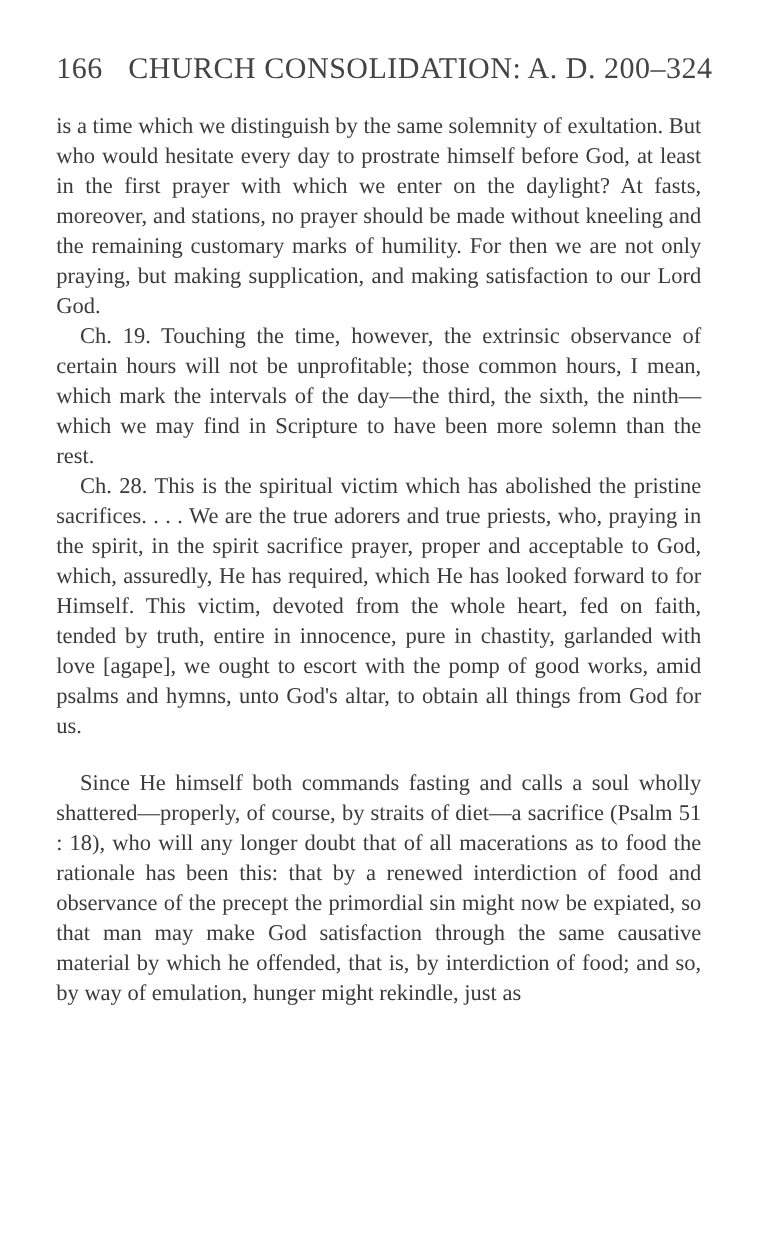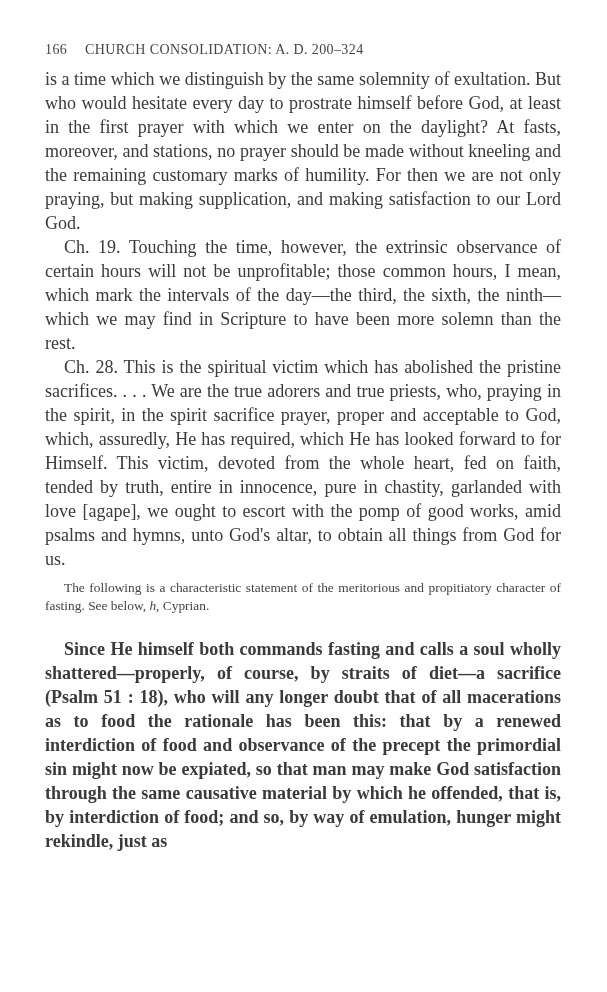--- a/index.html
+++ b/index.html
@@ -4,58 +4,55 @@
 <style>
   html, body { margin: 0; padding: 0; background: #ffffff; }
   body {
     width: 607px; height: 992px; overflow: hidden; position: relative;
     font-family: "Liberation Serif", "DejaVu Serif", serif;
     color: #3a3a3a;
   }
   .page { position: absolute; left: 45px; top: 0; width: 516px; }
   .running-head {
     position: absolute; top: 42px; left: 0; width: 516px;
-    font-size: 14px; letter-spacing: 0.4px; color: #444;
+    font-size: 24px; letter-spacing: 0.4px; color: #444;
     white-space: nowrap;
   }
   .running-head .folio { margin-right: 14px; }
-  .body-text { position: absolute; top: 67px; left: 0; width: 516px; }
+  .body-text { position: absolute; top: 88px; left: 0; width: 516px; }
   p {
     margin: 0; font-size: 18px; line-height: 24px;
     text-align: justify; text-align-last: left;
   }
   p.indent { text-indent: 19px; }
   .heading-b {
     margin-top: 14px; font-size: 18px; line-height: 24px; text-indent: 19px;
   }
   .heading-b i { font-style: italic; }
   .note {
     margin-top: 8px; font-size: 13.4px; line-height: 18px; color: #444;
     text-align: justify; text-align-last: left; text-indent: 19px;
   }
-  .quote { margin-top: 22px; font-weight: bold; }
+  .quote { margin-top: 22px; }
 </style>
 </head>
 <body>
 
 <div class="page">
 
   <div class="running-head">
     <span class="folio">166</span>
     <span>CHURCH CONSOLIDATION: A. D. 200–324</span>
   </div>
 
   <div class="body-text">
     <p>is a time which we distinguish by the same solemnity of exultation. But who would hesitate every day to prostrate himself before God, at least in the first prayer with which we enter on the daylight? At fasts, moreover, and stations, no prayer should be made without kneeling and the remaining customary marks of humility. For then we are not only praying, but making supplication, and making satisfaction to our Lord God.</p>
     <p class="indent">Ch. 19. Touching the time, however, the extrinsic observance of certain hours will not be unprofitable; those common hours, I mean, which mark the intervals of the day—the third, the sixth, the ninth—which we may find in Scripture to have been more solemn than the rest.</p>
     <p class="indent">Ch. 28. This is the spiritual victim which has abolished the pristine sacrifices. . . . We are the true adorers and true priests, who, praying in the spirit, in the spirit sacrifice prayer, proper and acceptable to God, which, assuredly, He has required, which He has looked forward to for Himself. This victim, devoted from the whole heart, fed on faith, tended by truth, entire in innocence, pure in chastity, garlanded with love [agape], we ought to escort with the pomp of good works, amid psalms and hymns, unto God's altar, to obtain all things from God for us.</p>
 
 
-    <div class="note">
-      <span>The following is a characteristic statement of the meritorious and propitiatory character of fasting. See below, </span><i>h</i><span>, Cyprian.</span>
-    </div>
 
     <div class="quote">
       <p class="indent">Since He himself both commands fasting and calls a soul wholly shattered—properly, of course, by straits of diet—a sacrifice (Psalm 51 : 18), who will any longer doubt that of all macerations as to food the rationale has been this: that by a renewed interdiction of food and observance of the precept the primordial sin might now be expiated, so that man may make God satisfaction through the same causative material by which he offended, that is, by interdiction of food; and so, by way of emulation, hunger might rekindle, just as</p>
     </div>
   </div>
 
 </div>
 
 </body></html>

